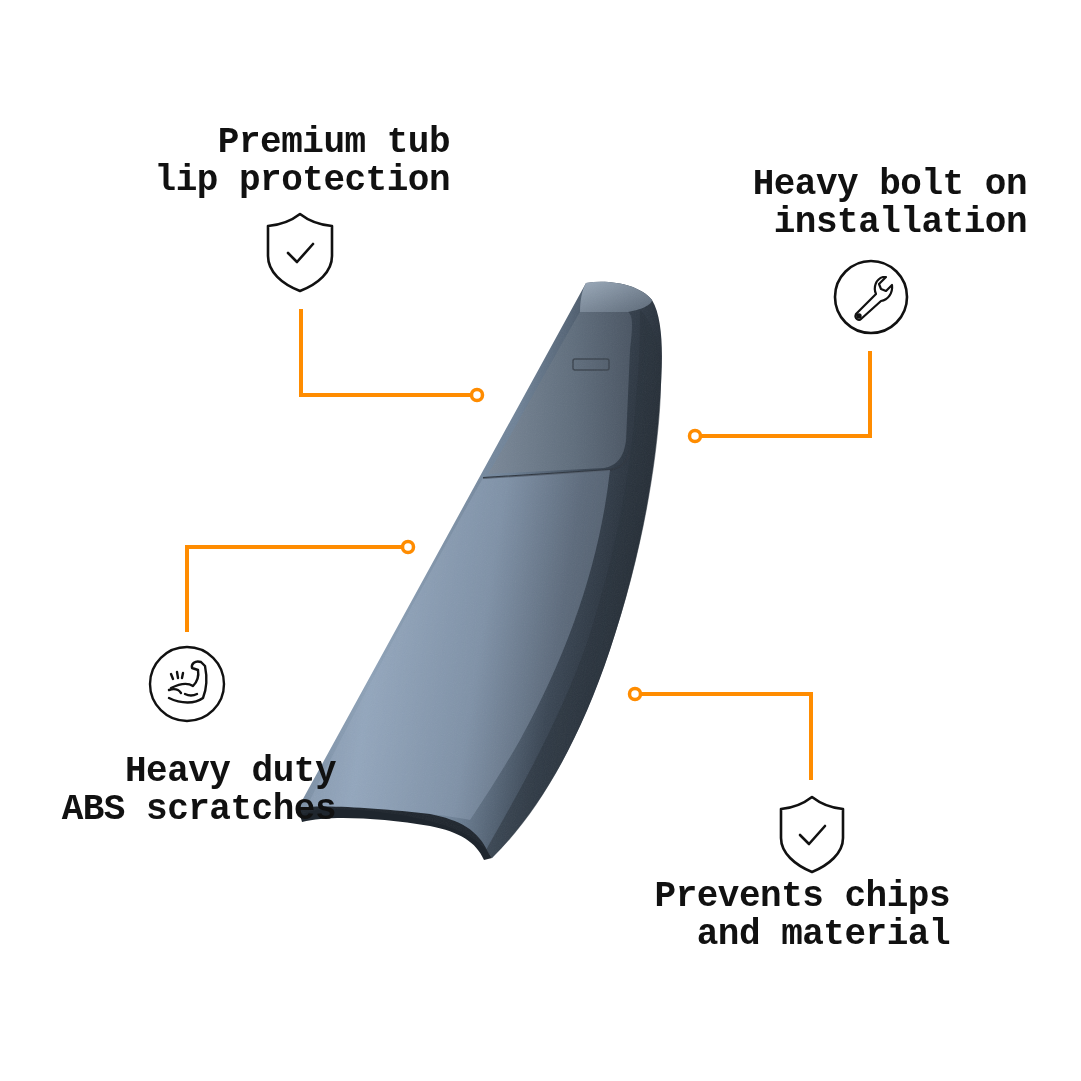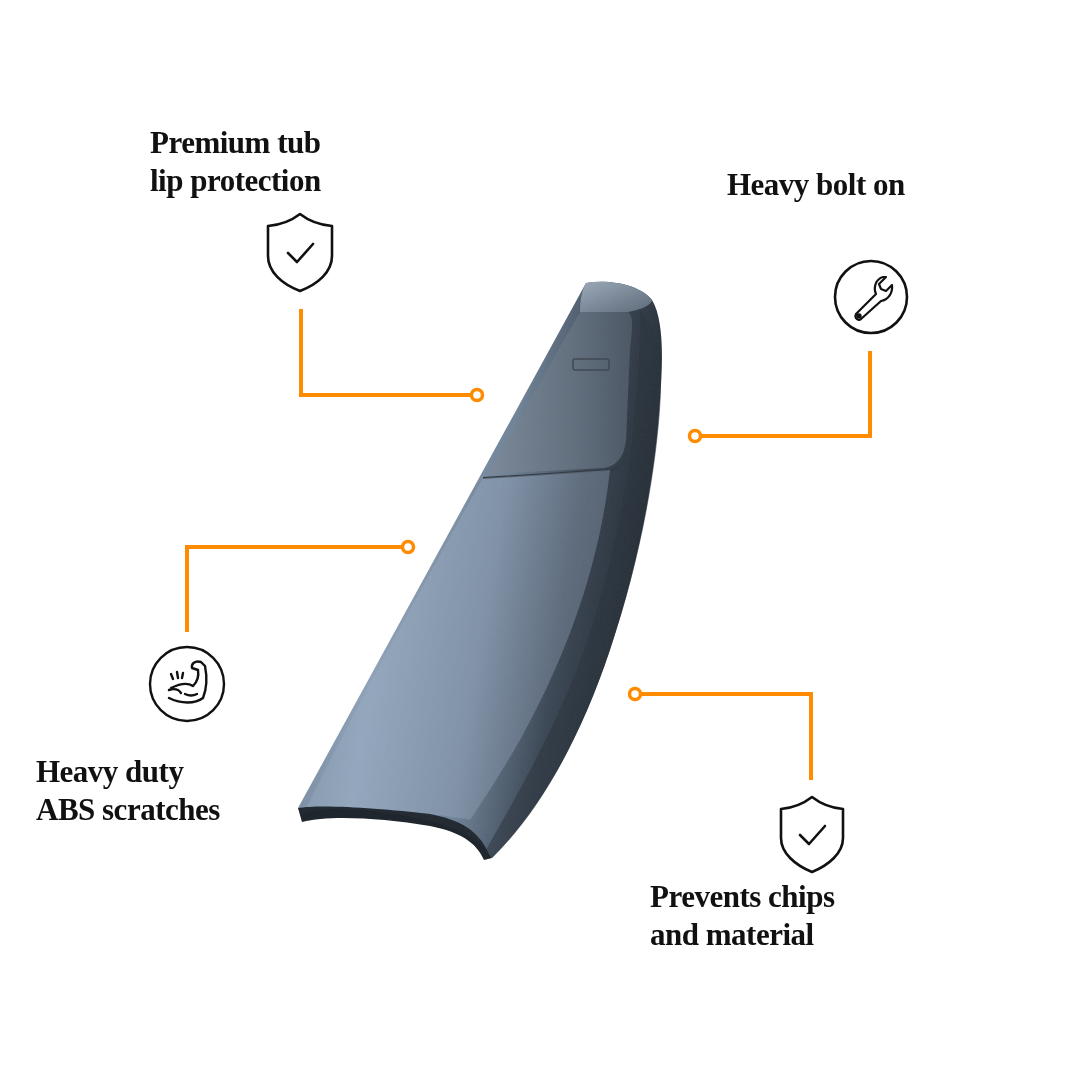--- a/index.html
+++ b/index.html
@@ -1,22 +1,22 @@
 <!DOCTYPE html>
 <html><head>
 <meta charset="utf-8">
 <style>
   html, body { margin: 0; padding: 0; background: #ffffff; }
   body { width: 1081px; height: 1081px; position: relative; overflow: hidden;
          font-family: "Liberation Sans", "DejaVu Sans", sans-serif; }
   .canvas { position: absolute; left: 0; top: 0; width: 1081px; height: 1081px; }
   .feature-label {
-    position: absolute; color: #111111; font-weight: 700; font-size: 31px;
-    line-height: 38px; text-align: left; white-space: nowrap;
-    font-family: Liberation Serif, serif; letter-spacing: -0.5px;
+    position: absolute; color: #111111; font-weight: 700; font-size: 36px;
+    line-height: 38px; text-align: right; white-space: nowrap;
+    font-family: Liberation Mono, monospace; letter-spacing: -0.5px;
   }
   .feature-label span { display: block; }
   #lbl-premium { left: 150px; top: 124px; width: 300px; }
   #lbl-easy { left: 727px; top: 166px; width: 300px; }
   #lbl-heavy { left: 36px; top: 728px; width: 300px; margin-top: 25px; }
   #lbl-prevents { left: 650px; top: 878px; width: 300px; }
 </style>
 </head>
 <body>
 
@@ -112,20 +112,21 @@
     <polyline points="-12,1 -3,10 13,-8"></polyline>
   </g>
 </svg>
 
 <div id="lbl-premium" class="feature-label">
   <span>Premium tub</span>
   <span>lip protection</span>
 </div>
 <div id="lbl-easy" class="feature-label">
   <span>Heavy bolt on</span>
+  <span>installation</span>
 </div>
 <div id="lbl-heavy" class="feature-label">
   <span>Heavy duty</span>
   <span>ABS scratches</span>
 </div>
 <div id="lbl-prevents" class="feature-label">
   <span>Prevents chips</span>
   <span>and material</span>
 </div>
 

